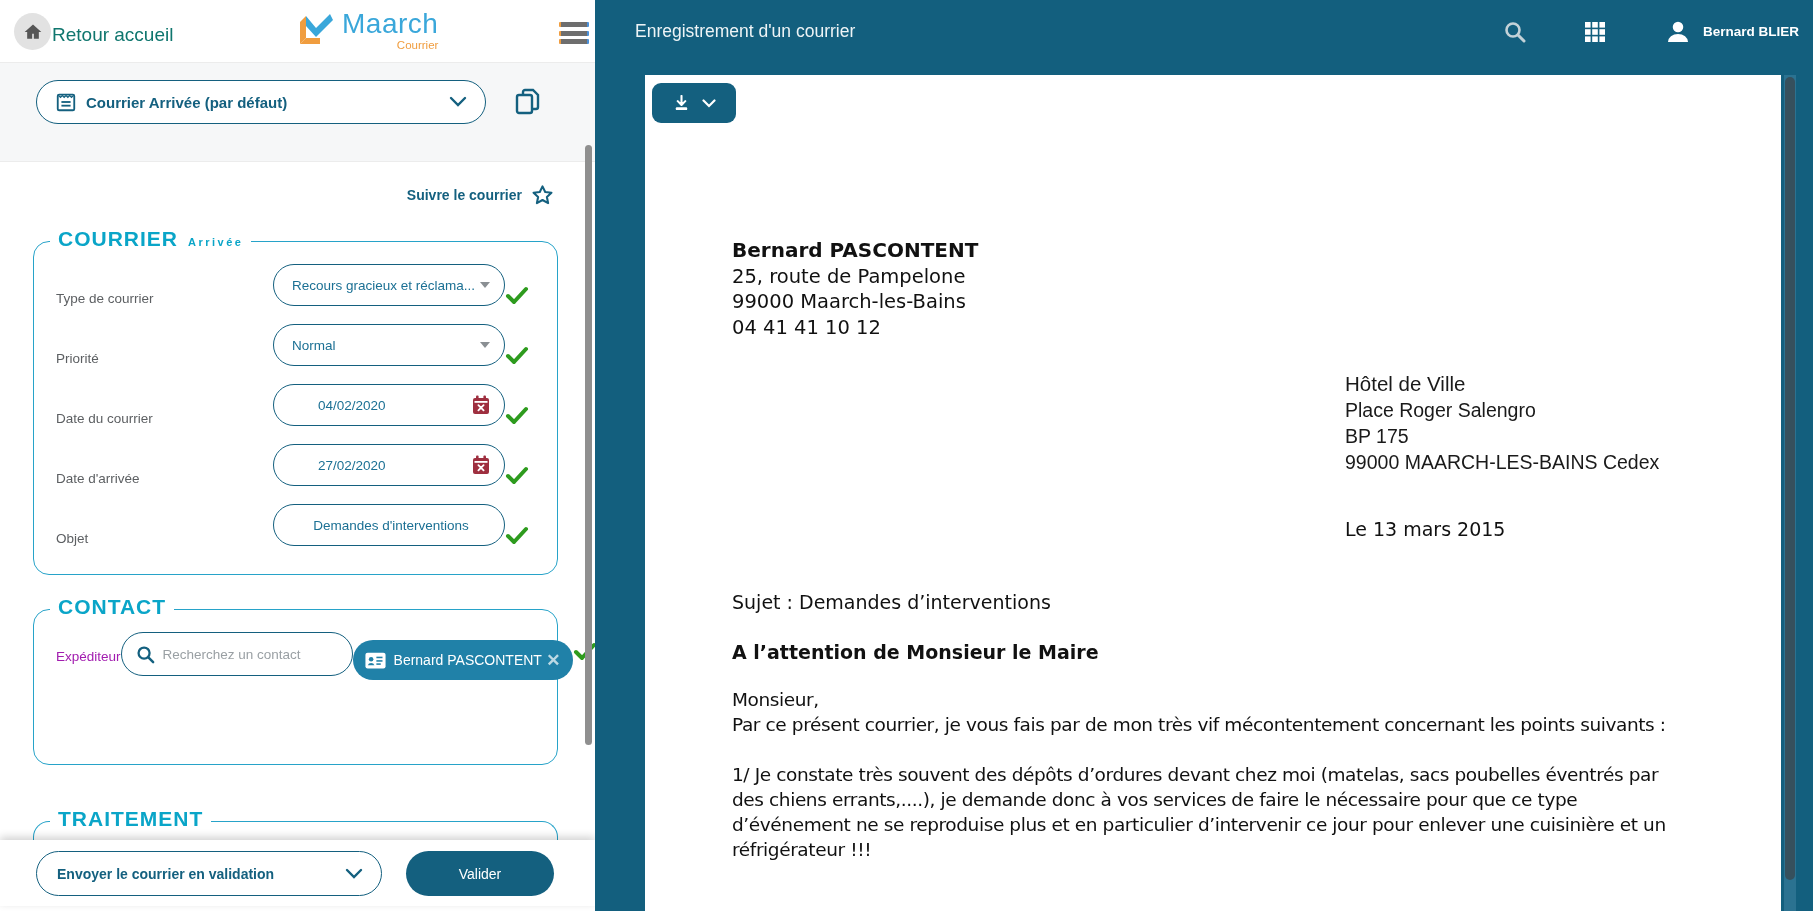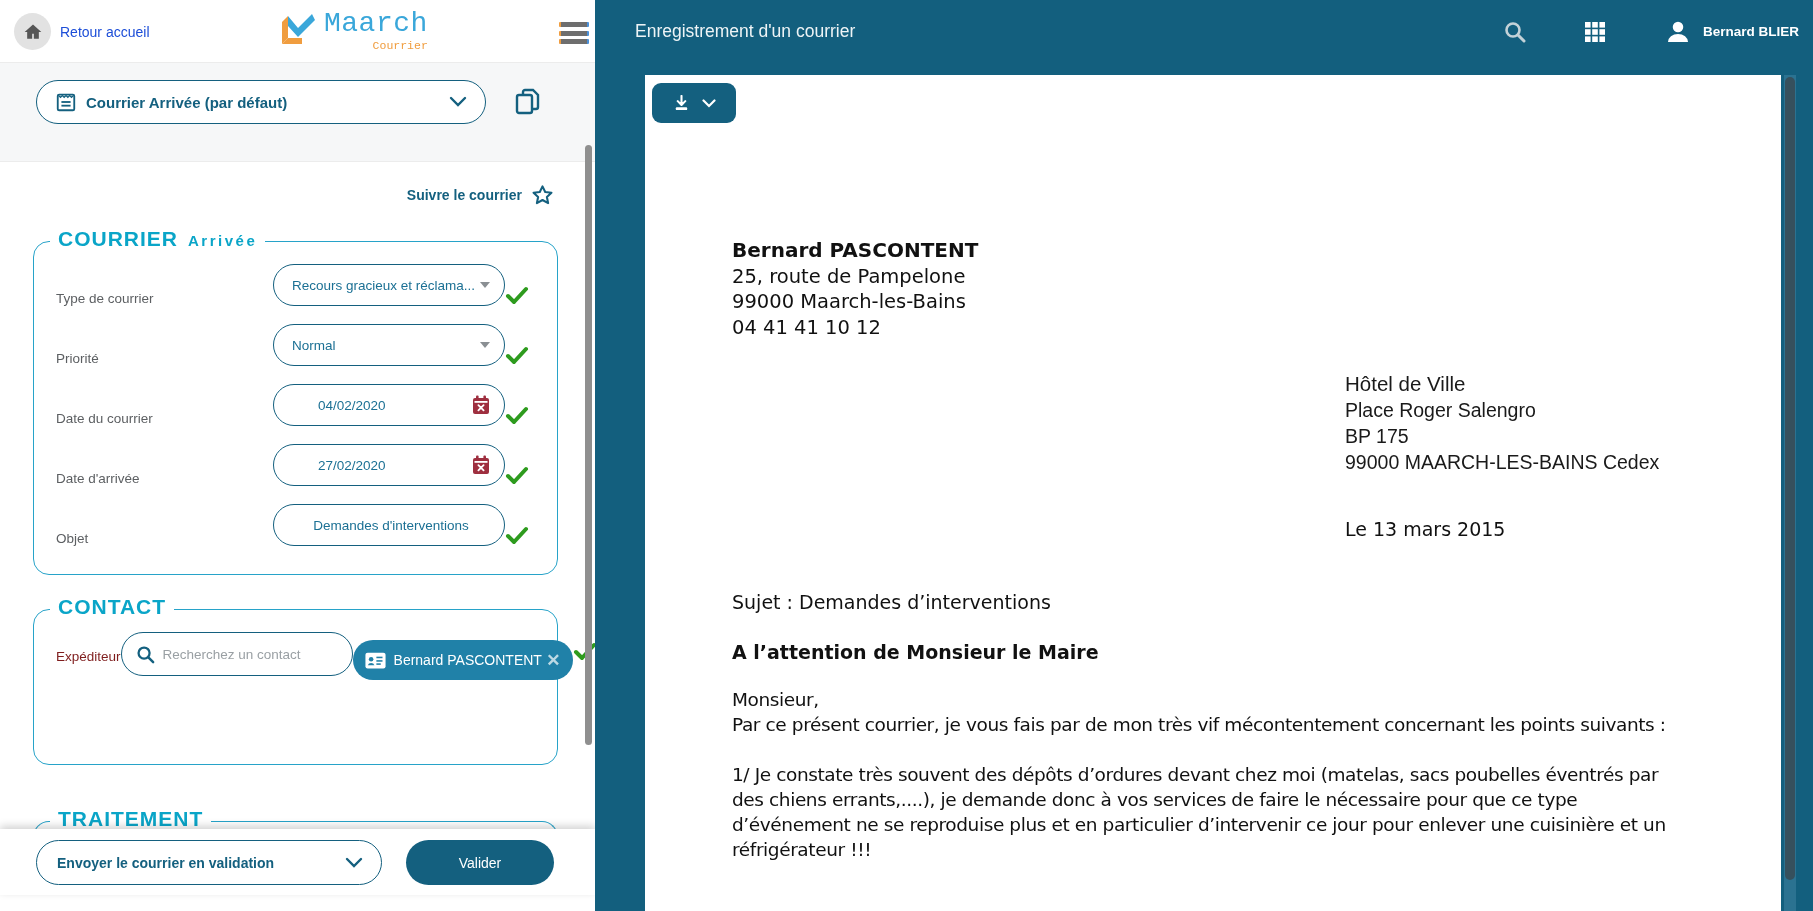--- a/index.html
+++ b/index.html
@@ -5,22 +5,22 @@
   * { margin:0; padding:0; box-sizing:border-box; }
   html,body { width:1813px; height:911px; overflow:hidden; }
   body { font-family:"Liberation Sans", sans-serif; background:#fff; }
   .app { display:flex; width:1813px; height:911px; }
 
   
   .left-panel { position:relative; width:595px; height:911px; background:#fff; flex:0 0 595px; }
   .lp-header { position:relative; height:62px; background:#fff; }
   .home-btn { position:absolute; left:14px; top:13px; width:37px; height:37px; border-radius:50%;
               background:#e2e2e2; display:flex; align-items:center; justify-content:center; cursor:pointer; }
-  .back-label { position:absolute; left:60px; top:24px; font-size:14px; color:#1d4ed8; font-weight:500; }
-  .logo { position:absolute; left:278px; top:10px; display:flex; align-items:flex-start;font-family:Liberation Mono, monospace; }
+  .back-label { position:absolute; left:52px; top:24px; font-size:19px; color:#0f766e; font-weight:500; }
+  .logo { position:absolute; left:296px; top:10px; display:flex; align-items:flex-start; }
   .logo-text { margin-left:6px; line-height:1; }
   .logo-name { font-size:28px; color:#3aa7da; font-weight:400; letter-spacing:.5px; }
   .logo-product { display:block; text-align:right; font-size:11.5px; color:#f09d3f; margin-top:2px; }
   .hamburger { position:absolute; right:6px; top:22px; width:30px; cursor:pointer; }
   .hamburger .bar { height:5px; margin-bottom:3.5px; border-radius:1px;
     background:linear-gradient(90deg,#f09d3f 0 2px,#6e6e6e 2px calc(100% - 2px),#4a90d9 calc(100% - 2px) 100%); }
 
   .model-row { position:relative; height:100px; background:#f6f7f8; border-top:1px solid #ececec; border-bottom:1px solid #ececec; }
   .model-pill { position:absolute; left:36px; top:17px; width:450px; height:44px; border:1px solid #14607f;
                 border-radius:22px; background:#fff; display:flex; align-items:center; padding:0 18px; cursor:pointer; }
@@ -28,53 +28,53 @@
                      white-space:nowrap; overflow:hidden; }
   .copy-btn { position:absolute; left:514px; top:24px; width:30px; height:30px; cursor:pointer; }
 
   .lp-content { position:relative; height:705px; overflow:hidden; }
   .follow-row { display:flex; justify-content:flex-end; align-items:center; margin:18px 40px 0 0; height:30px; }
   .follow-label { font-size:14px; font-weight:700; color:#14607f; margin-right:8px; cursor:pointer; }
 
   .fs { position:relative; margin-left:33px; width:525px; border:1px solid #27a3c9; border-radius:16px; }
   .fs-legend { position:absolute; top:-15px; left:16px; background:#fff; padding:0 8px; display:flex; align-items:baseline; }
   .fs-title { font-size:21px; font-weight:700; color:#0aa5c8; letter-spacing:1px; }
-  .fs-sub { font-size:15px; font-weight:700; color:#0aa5c8; letter-spacing:2.5px; margin-left:10px; }
+  .fs-sub { font-size:11px; font-weight:700; color:#0aa5c8; letter-spacing:2.5px; margin-left:10px; }
   .fs1 { margin-top:31px; height:334px; }
   .fs2 { margin-top:34px; height:156px; }
   .fs3 { margin-top:56px; height:130px; border-bottom:none; border-radius:16px 16px 0 0; }
 
   .frow { display:flex; align-items:flex-end; padding:0 16px 0 22px; margin-top:18px; }
   .frow.first { margin-top:22px; }
   .frow .flabel { flex:1; font-size:13.5px; color:#5c5f62; }
   .ctrl { width:232px; height:42px; border:1px solid #14607f; border-radius:21px; background:#fff;
           display:flex; align-items:center; padding:0 14px 0 18px; cursor:pointer; }
   .ctrl .cval { flex:1; font-size:13.5px; font-weight:500; color:#1b7094; white-space:nowrap; overflow:hidden; }
   .sel-arrow { width:0; height:0; border-left:5px solid transparent; border-right:5px solid transparent;
                border-top:6px solid #8a8f93; margin-left:6px; }
   .check { width:36px; text-align:center; }
 
   .contact-row { display:flex; padding:0 16px 0 22px; margin-top:22px; }
   .contact-left { flex:1; display:flex; align-items:center; }
-  .contact-left .flabel { font-size:13.5px; color:#7f1d1d; }
+  .contact-left .flabel { font-size:13.5px; color:#a21caf; }
   .contact-right { display:flex; }
   .search-pill { width:232px; height:44px; border:1px solid #14607f; border-radius:22px; background:#fff;
                  display:flex; align-items:center; padding:0 12px 0 14px; }
   .search-pill input { border:none; outline:none; width:170px; margin-left:8px; font-size:13.5px; color:#333;
                        font-family:"Liberation Sans",sans-serif; background:transparent; }
   .search-pill input::placeholder { color:#9aa0a4; }
   .chip { margin-top:8px; width:220px; height:40px; background:#2081a8; border-radius:20px; display:flex;
           align-items:center; padding:0 12px; }
   .chip .chip-txt { flex:1; margin-left:8px; color:#fff; font-size:14px; }
   .chip .chip-x { color:#bcd9e4; font-size:17px; font-weight:700; cursor:pointer; }
   .check-beside { width:36px; text-align:center; align-self:flex-start; margin-top:10px; }
 
   .lp-scrollbar { position:absolute; right:3px; top:145px; width:7px; height:600px; background:#8f8f8f; border-radius:4px; cursor:pointer; }
 
-  .lp-footer { position:absolute; left:0; bottom:16px; width:595px; height:66px; background:#fff;
+  .lp-footer { position:absolute; left:0; bottom:5px; width:595px; height:66px; background:#fff;
                box-shadow:0 -3px 8px rgba(0,0,0,.18); }
   .action-pill { position:absolute; left:36px; top:11px; width:346px; height:45px; border:1px solid #14607f;
                  border-radius:23px; background:#fff; display:flex; align-items:center; padding:0 18px 0 20px; cursor:pointer; }
   .action-pill .txt { flex:1; font-size:14px; font-weight:700; color:#14607f; white-space:nowrap; }
   .validate-btn { position:absolute; left:406px; top:11px; width:148px; height:45px; border:none; border-radius:23px;
                   background:#14607f; color:#fff; font-size:14px; font-weight:500; cursor:pointer;
                   font-family:"Liberation Sans",sans-serif; }
 
   
   .right-panel { position:relative; flex:1; background:#135f7e; height:911px; }

